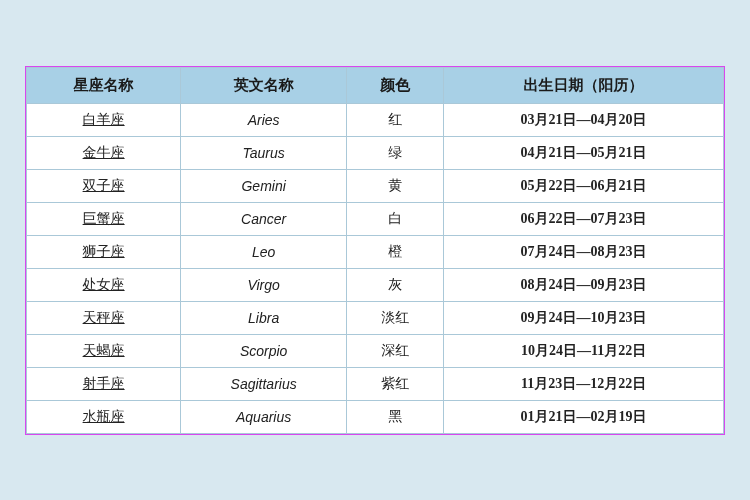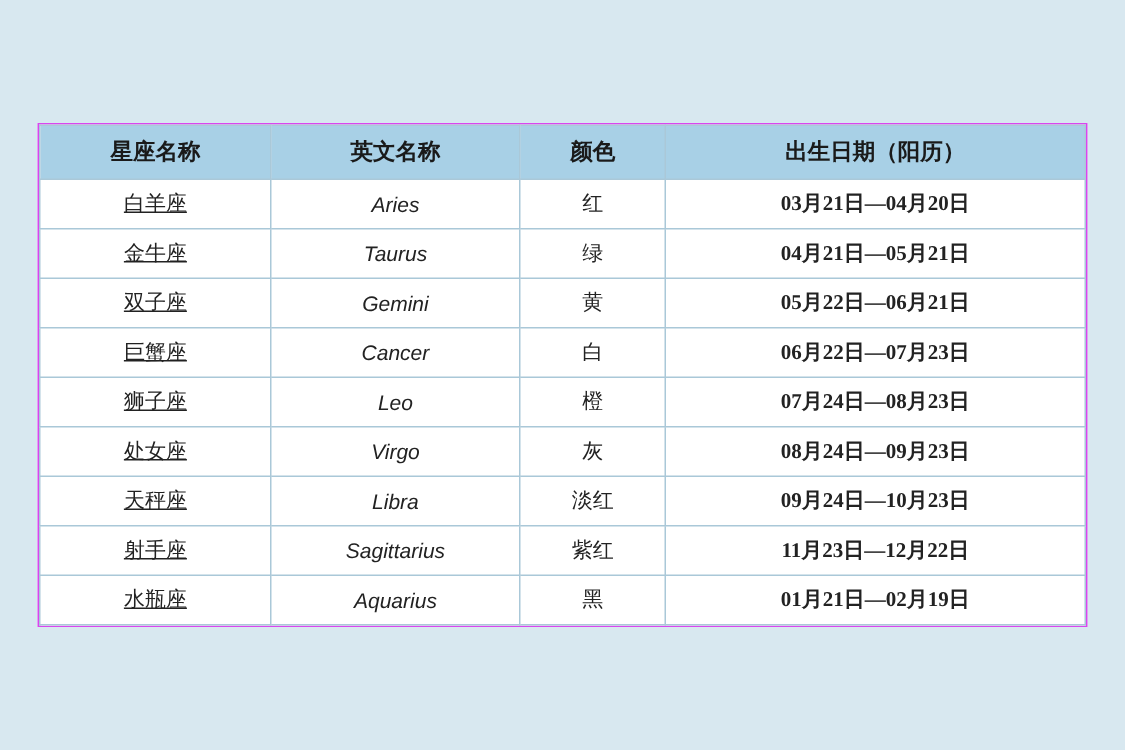--- a/index.html
+++ b/index.html
@@ -125,20 +125,26 @@
           <td class="color-col">灰</td>
           <td class="date-col">08月24日—09月23日</td>
         </tr>
         <tr>
           <td class="chinese-name">天秤座</td>
           <td class="english-name">Libra</td>
           <td class="color-col">淡红</td>
           <td class="date-col">09月24日—10月23日</td>
         </tr>
         <tr>
+          <td class="chinese-name">天蝎座</td>
+          <td class="english-name">Scorpio</td>
+          <td class="color-col">深红</td>
+          <td class="date-col">10月24日—11月22日</td>
+        </tr>
+        <tr>
           <td class="chinese-name">射手座</td>
           <td class="english-name">Sagittarius</td>
           <td class="color-col">紫红</td>
           <td class="date-col">11月23日—12月22日</td>
         </tr>
         <tr>
           <td class="chinese-name">水瓶座</td>
           <td class="english-name">Aquarius</td>
           <td class="color-col">黑</td>
           <td class="date-col">01月21日—02月19日</td>

